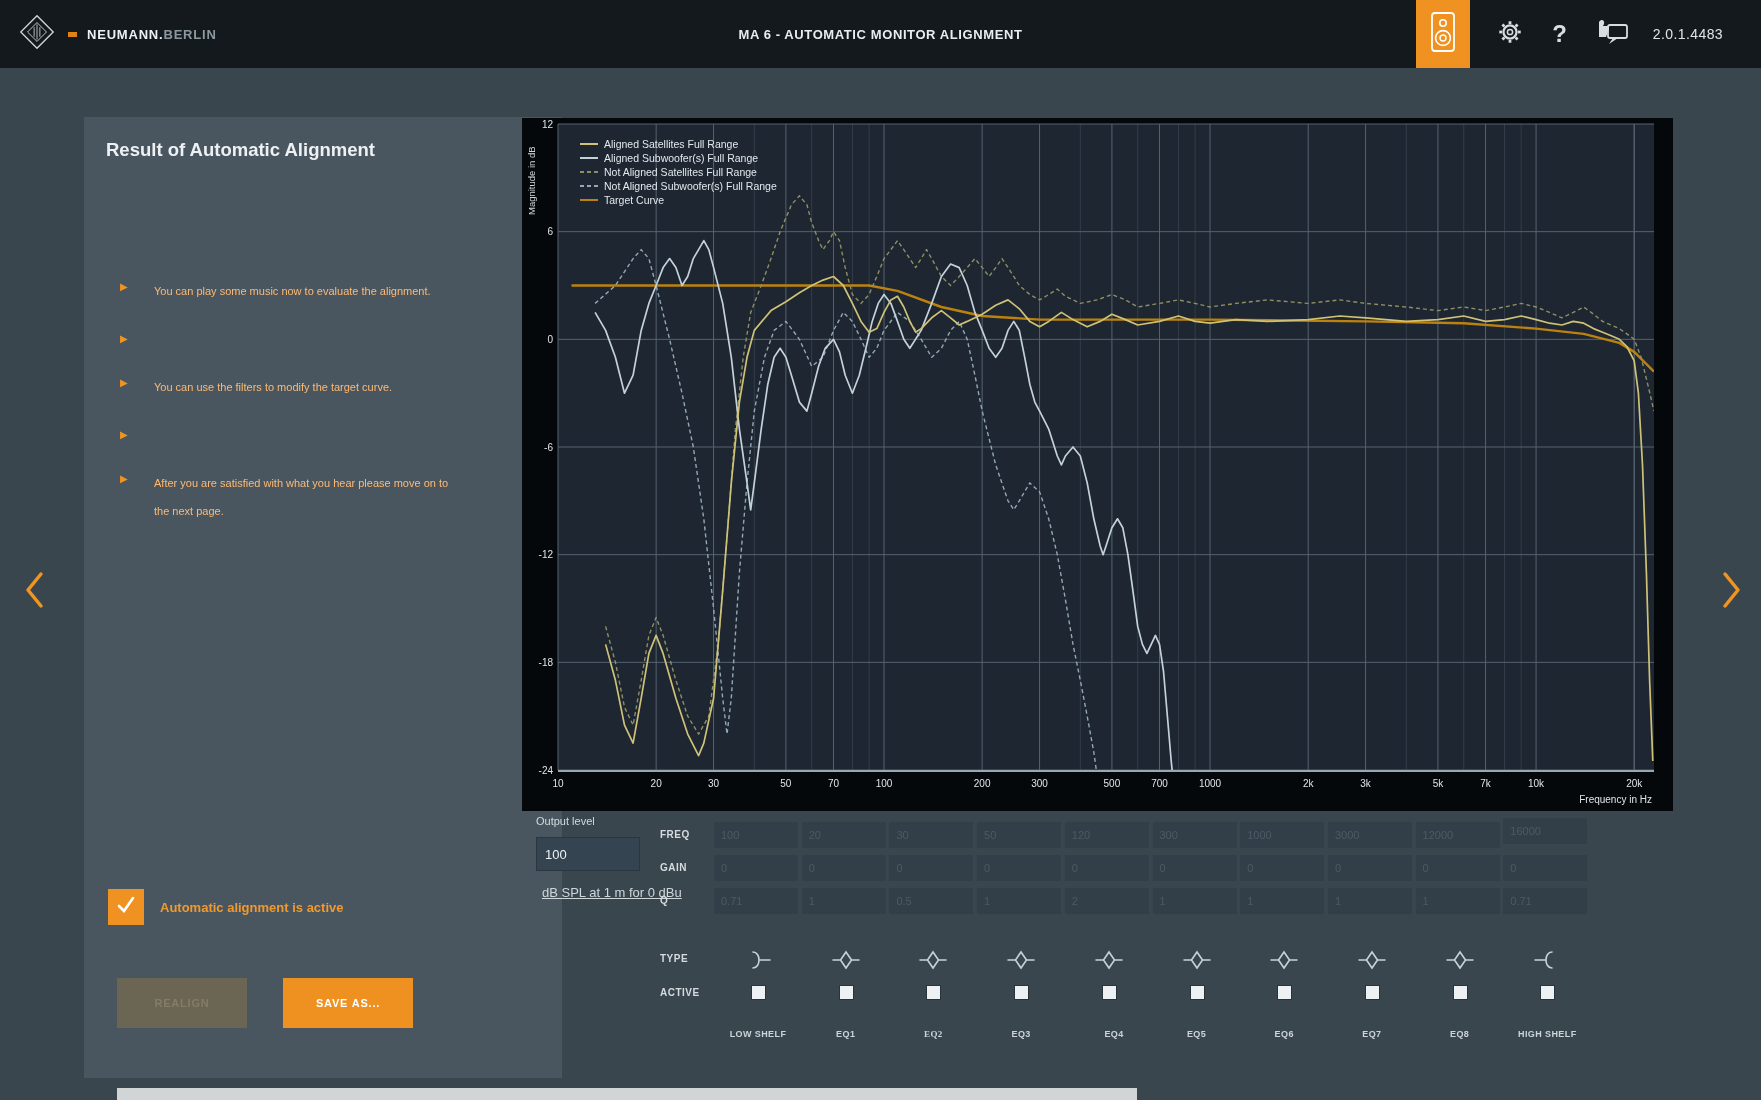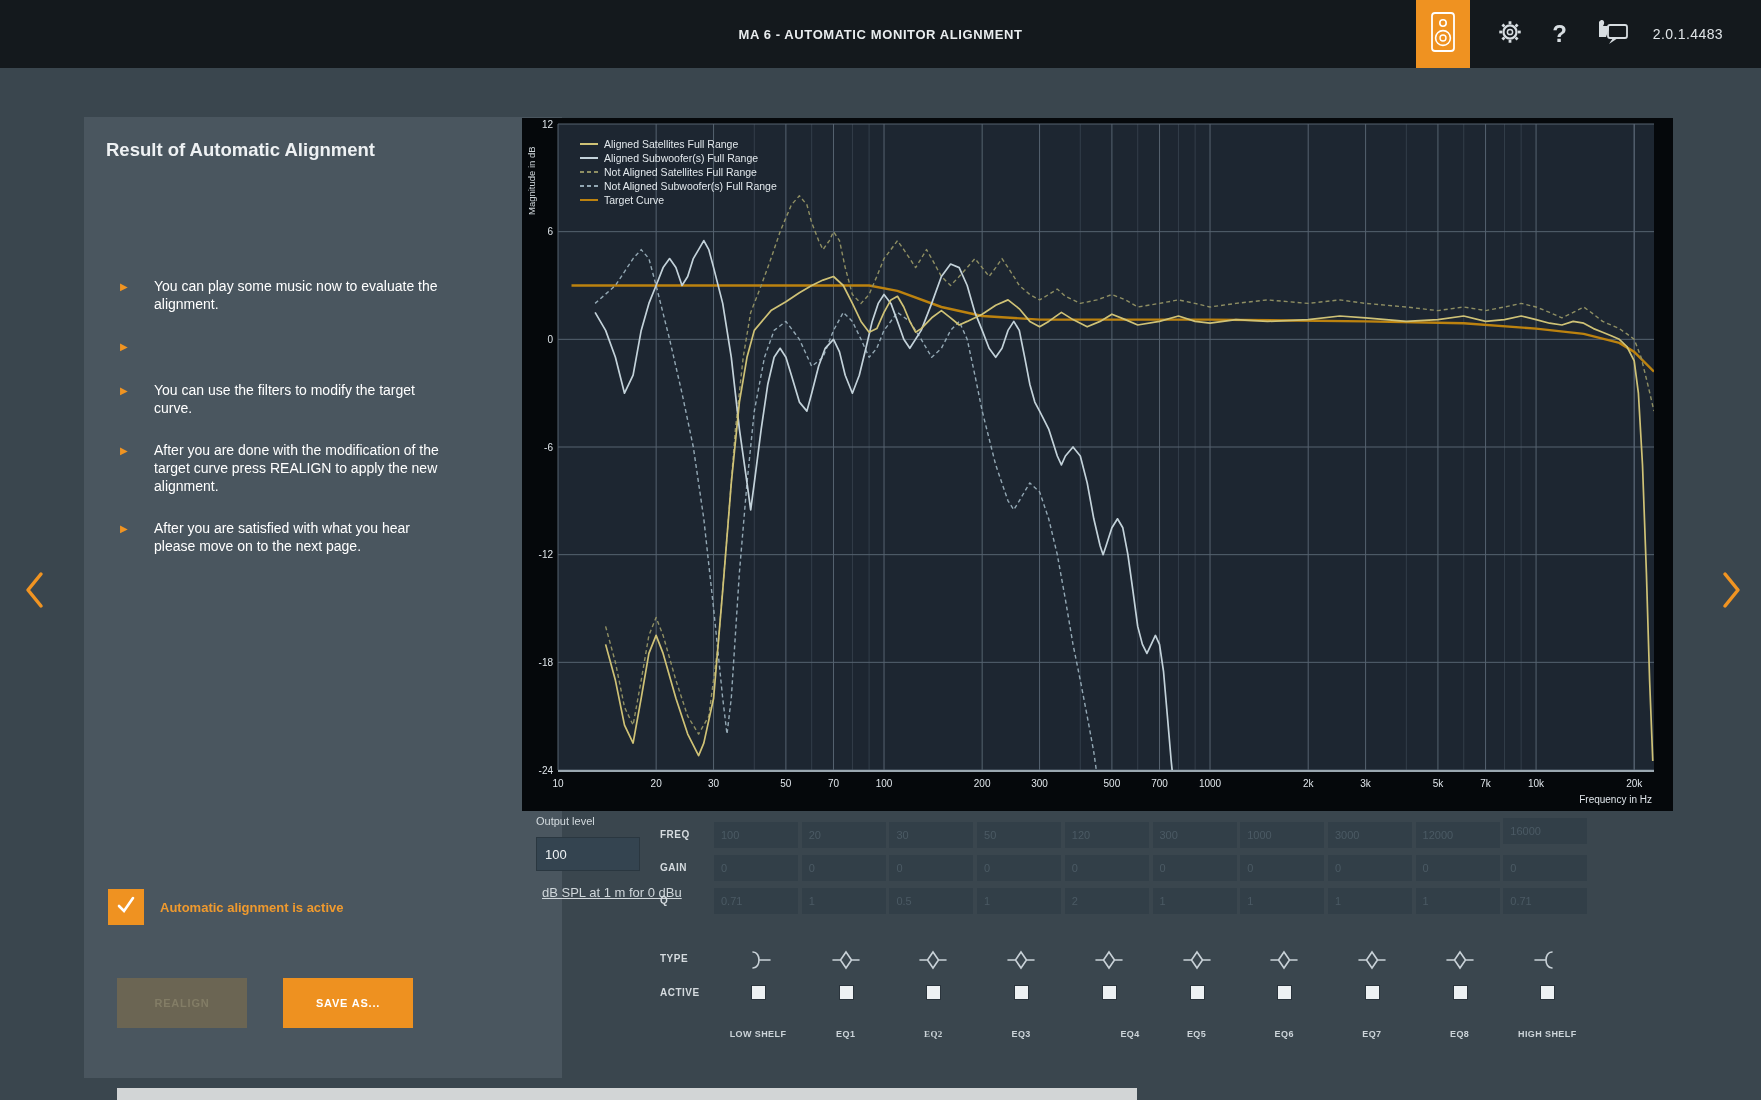--- a/index.html
+++ b/index.html
@@ -25,21 +25,21 @@
   .version{font-size:14px;color:#dfe4e7;letter-spacing:.4px;}
   
   .chev{position:absolute;top:568px;width:30px;height:44px;cursor:pointer;}
   .chev.left{left:20px;} .chev.right{left:1716px;}
   
   .panel{position:absolute;left:84px;top:117px;width:478px;height:961px;background:#4a565f;}
   .panel h1{position:absolute;left:22px;top:22px;margin:0;font-size:18.5px;font-weight:600;color:#eef1f3;}
   .bullets{position:absolute;left:36px;top:160px;width:330px;display:flex;flex-direction:column;gap:24px;}
   .bullet{display:flex;gap:20px;}
   .bullet .tri{flex:none;width:14px;color:#f09422;font-size:10px;line-height:20px;}
-  .bullet .btext{font-size:14px;line-height:18px;color:#ffffff;}
+  .bullet .btext{font-size:11px;line-height:28px;color:#fdba74;}
   .chk-row{position:absolute;left:24px;top:772px;display:flex;align-items:center;}
   .chk{width:36px;height:36px;background:#ef9221;display:flex;align-items:center;justify-content:center;cursor:pointer;}
   .chk-label{margin-left:16px;font-size:13px;font-weight:600;color:#f09a2e;}
   .btn{position:absolute;top:861px;width:130px;height:50px;border:none;font-family:"Liberation Sans",sans-serif;
     font-size:11px;font-weight:bold;letter-spacing:.8px;cursor:pointer;}
   .btn.realign{left:33px;background:#6b6553;color:#837d66;}
   .btn.saveas{left:199px;background:#ee9120;color:#ffffff;}
   
   .chart{position:absolute;left:522px;top:118px;width:1151px;height:693px;background:#05080b;}
   
@@ -55,20 +55,35 @@
   .eq-type{position:absolute;top:132px;width:30px;height:26px;cursor:pointer;}
   .eq-active{position:absolute;top:170px;width:13px;height:13px;background:#edf1f3;border:1px solid #2a343c;cursor:pointer;}
   .eq-name{position:absolute;top:214px;width:96px;text-align:center;font-size:9px;font-weight:bold;
     letter-spacing:.4px;color:#ccd4d9;}
   .bottom-strip{position:absolute;left:117px;top:1088px;width:1020px;height:12px;background:#d2d5d6;}
 </style>
 </head>
 <body>
 
 <header class="topbar">
+  <div class="brand">
+    <span>
+      <svg width="42" height="42" viewBox="0 0 44 44">
+        <g fill="none" stroke="#cfd6da">
+          <rect x="10" y="10" width="24" height="24" transform="rotate(45 22 22)" stroke-width="1.4"></rect>
+          <rect x="15" y="15" width="14" height="14" transform="rotate(45 22 22)" stroke-width="0.9"></rect>
+          <line x1="19" y1="17" x2="19" y2="27" stroke-width="0.9"></line>
+          <line x1="22" y1="14" x2="22" y2="30" stroke-width="0.9"></line>
+          <line x1="25" y1="17" x2="25" y2="27" stroke-width="0.9"></line>
+        </g>
+      </svg>
+    </span>
+    <span class="brand-dash"></span>
+    <span class="brand-text"><span>NEUMANN.</span><span class="sec">BERLIN</span></span>
+  </div>
   <div class="title">MA 6 - AUTOMATIC MONITOR ALIGNMENT</div>
   <div class="top-actions">
     <div class="speaker-btn">
       <span>
         <svg width="30" height="46" viewBox="0 0 30 44">
           <rect x="4" y="3" width="22" height="38" rx="3" fill="none" stroke="#ffffff" stroke-width="1.8"></rect>
           <circle cx="15" cy="13" r="3.2" fill="none" stroke="#ffffff" stroke-width="1.6"></circle>
           <circle cx="15" cy="28" r="7.4" fill="none" stroke="#ffffff" stroke-width="1.6"></circle>
           <circle cx="15" cy="28" r="3" fill="none" stroke="#ffffff" stroke-width="1.4"></circle>
         </svg>
@@ -136,21 +151,20 @@
       </div>
       <div class="bullet">
         <span class="tri">▶</span>
       </div>
       <div class="bullet">
         <span class="tri">▶</span>
         <span class="btext">You can use the filters to modify the target curve.</span>
       </div>
       <div class="bullet">
         <span class="tri">▶</span>
-        <span class="btext">After you are done with the modification of the target curve press REALIGN to apply the new alignment.</span>
       </div>
       <div class="bullet">
         <span class="tri">▶</span>
         <span class="btext">After you are satisfied with what you hear please move on to the next page.</span>
       </div>
     </div>
   <div class="chk-row">
     <div class="chk">
       <span>
         <svg width="24" height="24" viewBox="0 0 24 24">
@@ -298,21 +312,21 @@
         </svg></div>
       <div class="eq-active" style="left: 492.1px;"></div>
       <div class="eq-name" style="left: 451.1px;">EQ3</div>
       <div class="eq-cell" style="left: 542.8px; top: 7px;">120</div>
       <div class="eq-cell" style="left: 542.8px; top: 40px;">0</div>
       <div class="eq-cell" style="left: 542.8px; top: 73px;">2</div>
       <div class="eq-type" style="left: 571.8px;"><svg width="30" height="26" viewBox="0 0 30 26">
           <path d="M2 13 H9 M21 13 H28 M15 5 L20.5 13 L15 21 L9.5 13 Z" stroke="#c9d2d8" stroke-width="1.6" fill="none" stroke-linecap="round"></path>
         </svg></div>
       <div class="eq-active" style="left: 579.8px;"></div>
-      <div class="eq-name" style="left: 560px;">EQ4</div>
+      <div class="eq-name" style="left: 544px;">EQ4</div>
       <div class="eq-cell" style="left: 630.5px; top: 7px;">300</div>
       <div class="eq-cell" style="left: 630.5px; top: 40px;">0</div>
       <div class="eq-cell" style="left: 630.5px; top: 73px;">1</div>
       <div class="eq-type" style="left: 659.5px;"><svg width="30" height="26" viewBox="0 0 30 26">
           <path d="M2 13 H9 M21 13 H28 M15 5 L20.5 13 L15 21 L9.5 13 Z" stroke="#c9d2d8" stroke-width="1.6" fill="none" stroke-linecap="round"></path>
         </svg></div>
       <div class="eq-active" style="left: 667.5px;"></div>
       <div class="eq-name" style="left: 626.5px;">EQ5</div>
       <div class="eq-cell" style="left: 718.2px; top: 7px;">1000</div>
       <div class="eq-cell" style="left: 718.2px; top: 40px;">0</div>

